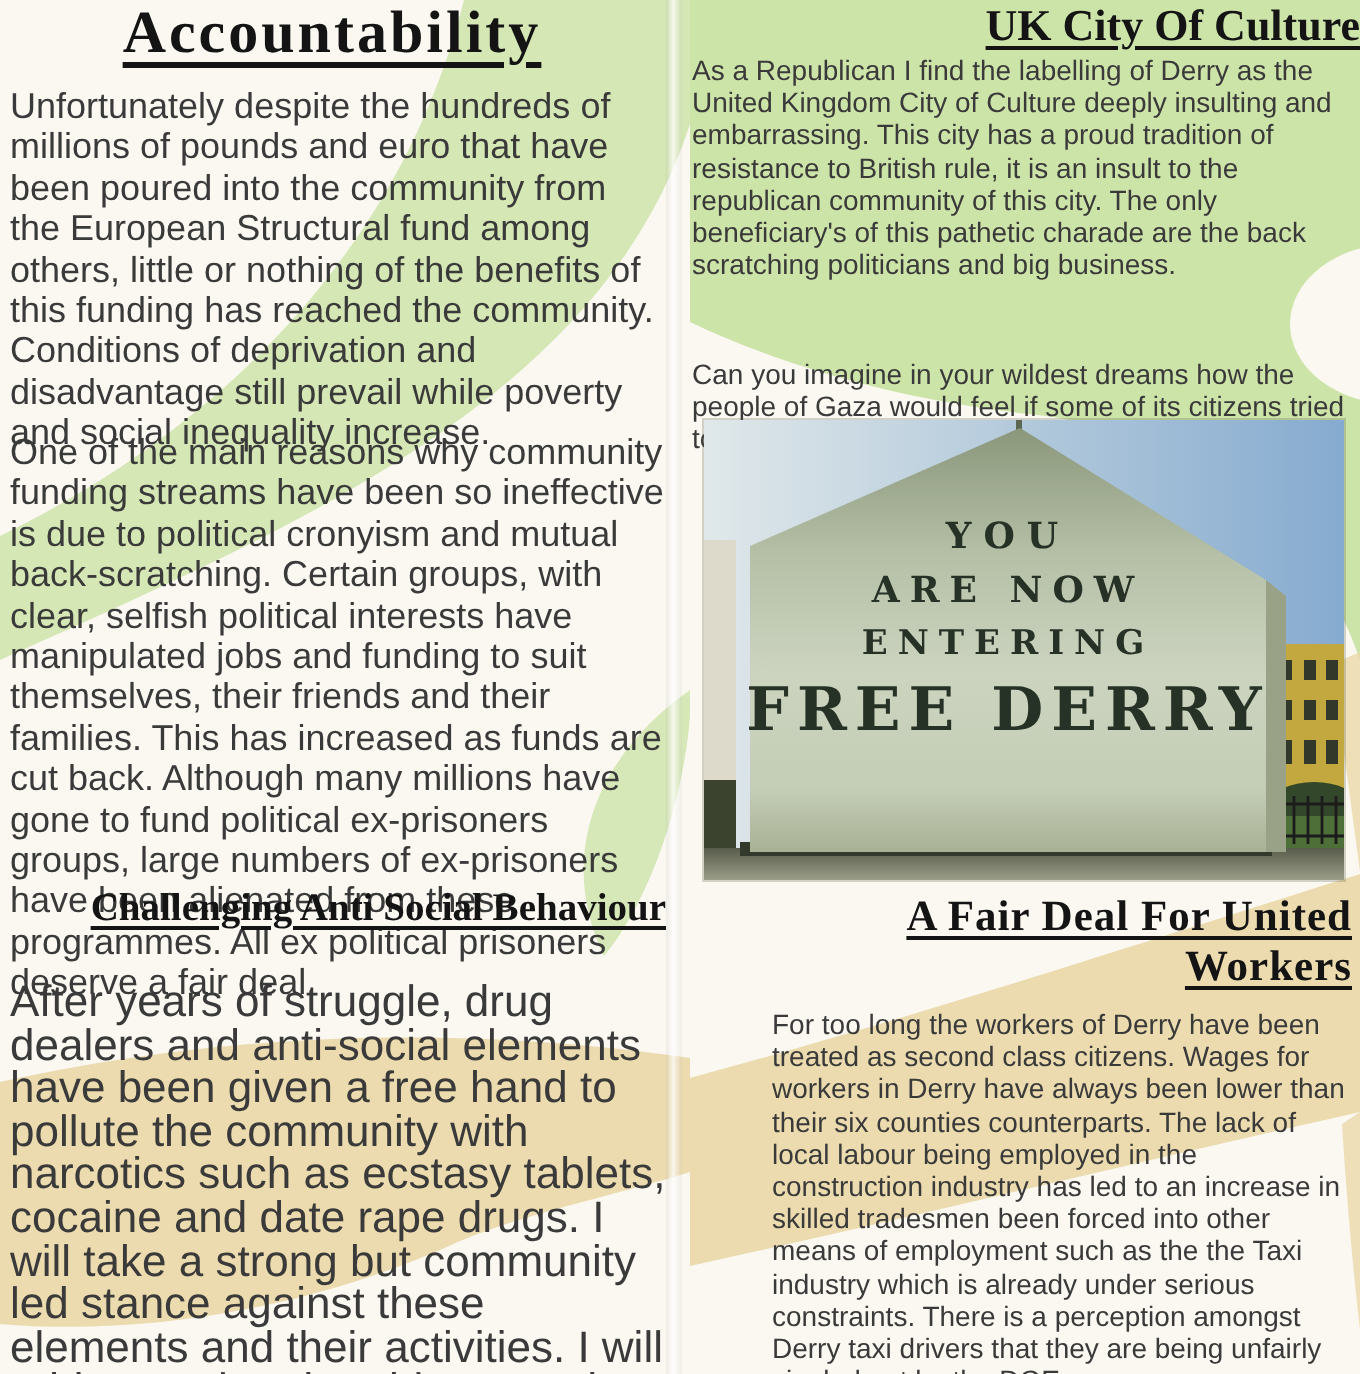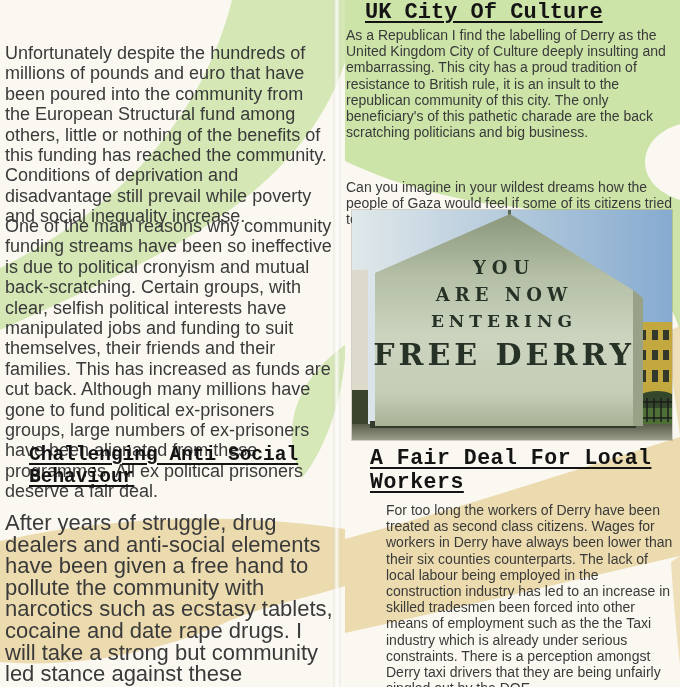--- a/index.html
+++ b/index.html
@@ -20,22 +20,22 @@
   .col-left{left:0;width:338px;height:687px;}
   .col-right{left:341px;width:339px;height:687px;}
   .h-main{
     position:absolute;top:0;left:0;right:6px;
     margin:0;text-align:center;
     font-family:"Liberation Serif", serif;font-weight:bold;
     font-size:30px;letter-spacing:1.5px;color:var(--heading-ink,#141414);
     text-decoration:underline;text-decoration-thickness:3px;text-underline-offset:5px;
   }
   .h-sub{
-    margin:0;text-align:left;
-    font-family:Liberation Mono, monospace;font-weight:bold;
+    margin:0;text-align:right;
+    font-family:Liberation Serif, serif;font-weight:bold;
     color:var(--heading-ink,#141414);
     text-decoration:underline;text-decoration-thickness:2px;text-underline-offset:3px;padding-left:24px;
   }
   .para{margin:0;}
   .left-body{font-size:18px;line-height:20.4px;}
   .p-abs{position:absolute;left:5px;width:328px;}
   .lp1{top:43px;}
   .lp2{top:216px;}
   .lsec{top:444px;}
   .lsec .h-sub{font-size:19.5px;}
@@ -74,20 +74,21 @@
     <path d="M0,541 C130,512 250,515 345,529 L345,586 C300,600 258,607 220,625 C150,655 70,668 0,662 Z" style="fill:var(--accent-tan)" opacity="0.9"></path>
 
     <path d="M345,539 C460,508 575,470 680,437 L680,556 C560,583 450,610 345,633 Z" style="fill:var(--accent-tan)" opacity="0.9"></path>
 
     <path d="M680,326 L680,436 C675,398 670,362 666,332 Z M680,556 L680,665 C676,630 673,595 671,562 Z" style="fill:var(--accent-tan)" opacity="0.75"></path>
   </svg>
 
   <div class="fold"></div>
 
   <div class="col col-left">
+    <h1 class="h-main">Accountability</h1>
     <p class="para left-body p-abs lp1">Unfortunately despite the hundreds of millions of pounds and euro that have been poured into the community from the European Structural fund among others, little or nothing of the benefits of this funding has reached the community. Conditions of deprivation and disadvantage still prevail while poverty and social inequality increase.</p>
     <p class="para left-body p-abs lp2">One of the main reasons why community funding streams have been so ineffective is due to political cronyism and mutual back-scratching. Certain groups, with clear, selfish political interests have manipulated jobs and funding to suit themselves, their friends and their families. This has increased as funds are cut back. Although many millions have gone to fund political ex-prisoners groups, large numbers of ex-prisoners have been alienated from these programmes. All ex political prisoners deserve a fair deal.</p>
     <div class="p-abs lsec">
       <h2 class="h-sub">Challenging Anti Social Behaviour</h2>
       <p class="para">After years of struggle, drug dealers and anti-social elements have been given a free hand to pollute the community with narcotics such as ecstasy tablets, cocaine  and date rape drugs. I will take a strong but community led stance against these elements and their activities.  I will address related problems such as lack of facilities for young people.</p>
     </div>
   </div>
 
   <div class="col col-right">
     <h2 class="h-sub rp-head">UK City Of Culture</h2>
@@ -163,19 +164,19 @@
         <g fill="#273227" font-family="'DejaVu Serif', serif" font-weight="bold" text-anchor="middle">
           <text x="152" y="64" font-size="18" letter-spacing="6">YOU</text>
           <text x="152" y="91" font-size="18" letter-spacing="5">ARE NOW</text>
           <text x="152" y="117" font-size="17" letter-spacing="5">ENTERING</text>
           <text x="152" y="155" font-size="30" letter-spacing="4">FREE DERRY</text>
         </g>
       </svg>
     </div>
 
     <div class="rp-abs rsec">
-      <h2 class="h-sub">A Fair Deal For Local Workers</h2>
+      <h2 class="h-sub">A Fair Deal For United Workers</h2>
       <p class="para right-body">For too long the workers of Derry have been treated as second class citizens. Wages for workers in Derry have always been lower than their six counties counterparts. The lack of local labour being employed in the construction industry has led to an increase in skilled tradesmen been forced into other means of employment  such as the the Taxi industry which is already under serious constraints. There is a perception amongst Derry taxi drivers that they are being unfairly singled out by the DOE.</p>
       <p class="para right-body">If elected I will seek to address the many concerns of the people working in this industry.</p>
     </div>
   </div>
 
 </div>
 
 </body></html>

